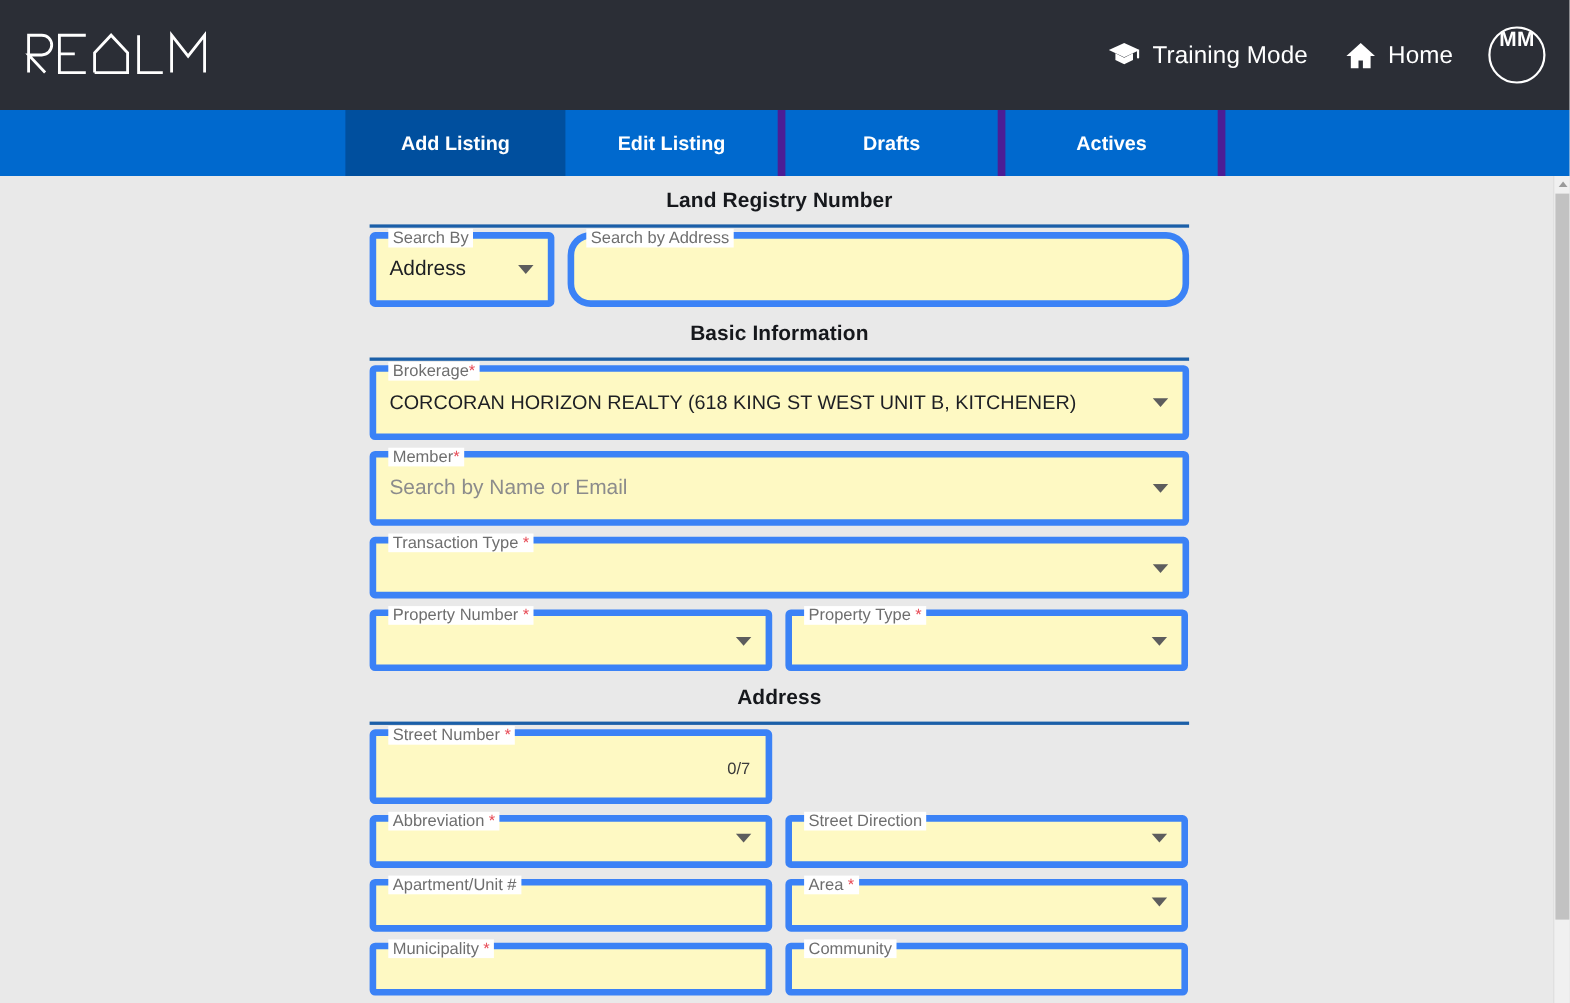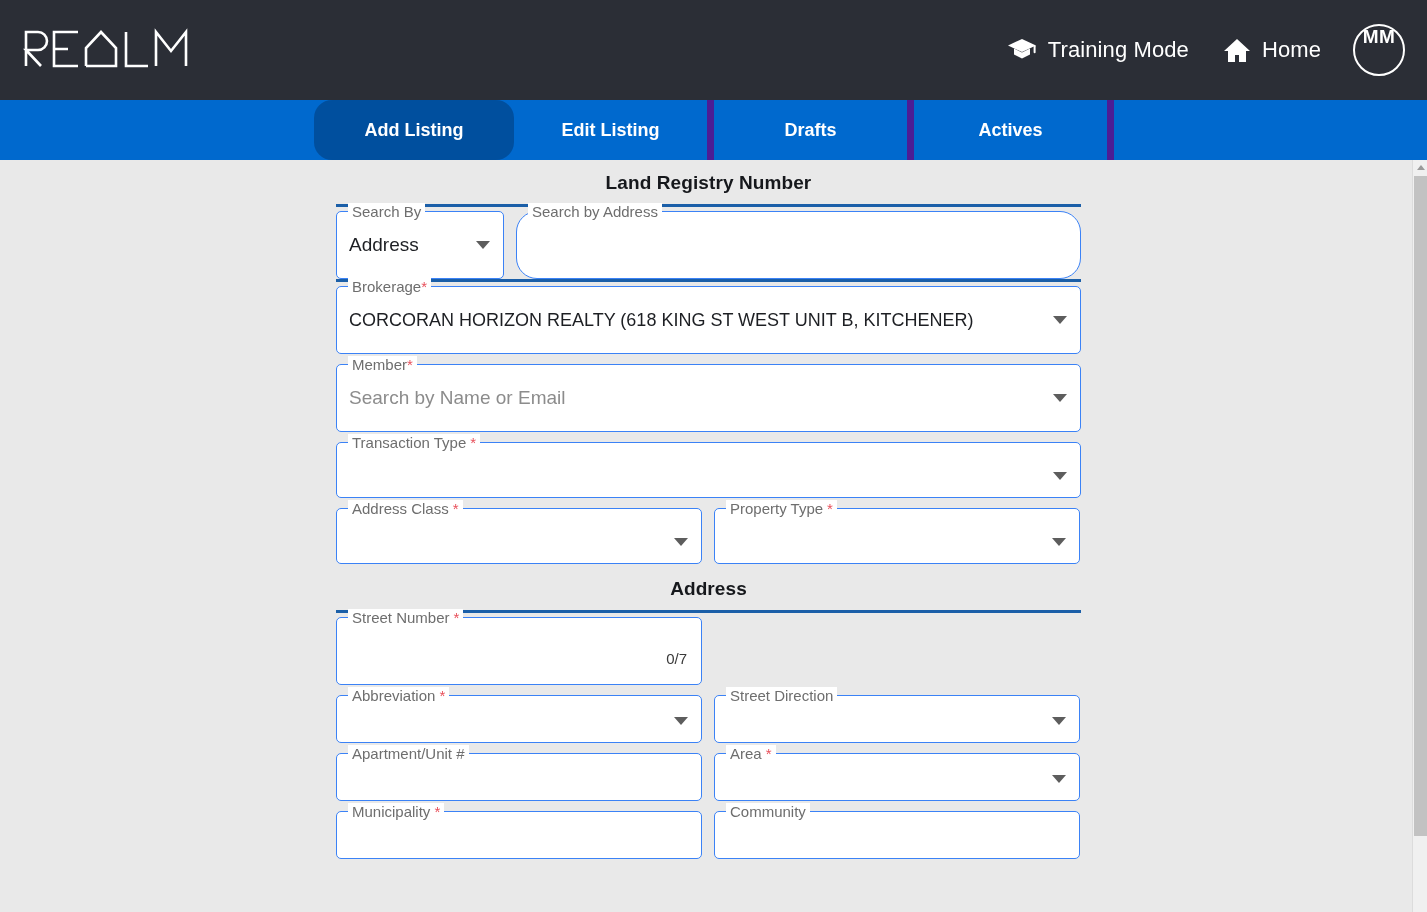--- a/index.html
+++ b/index.html
@@ -65,21 +65,21 @@
     width: 200px;
     display: flex;
     align-items: center;
     justify-content: center;
     color: #ffffff;
     font-size: 18px;
     font-weight: bold;
     cursor: pointer;
     border-right: 7px solid #4c1d95;
   }
-  .tab.active { background: #004f9e; border-right: none; border-radius: 18px; }
+  .tab.active { background: #004f9e; border-right: none; }
   .tab-spacer-right { flex: 1; }
 
   
   .content-wrap {
     position: relative;
     height: 772px;
     background: #e9e9e9;
     overflow: hidden;
   }
   .content {
@@ -107,22 +107,22 @@
     width: 100%;
     margin-bottom: 0px;
   }
 
   .row { display: flex; gap: 12px; margin-top: 10px; }
   .row.first { margin-top: 4px; }
 
   
   .field {
     position: relative;
-    background: #ffffff;
-    border: 1px solid #3b82f6;
+    background: #fef9c3;
+    border: 6px solid #3b82f6;
     border-radius: 5px;
     height: 68px;
   }
   .field.tall { height: 56px; }
   .field.short { height: 48px; }
   .f-grow { flex: 1; border-radius: 21px; }
   .f-w168 { width: 168px; }
   .f-half { width: 366px; }
   .f-full { width: 745px; }
 
@@ -278,20 +278,21 @@
         <div class="field f-w168">
           <span class="label">Search By</span>
           <span class="value">Address</span>
           <span class="caret"></span>
         </div>
         <div class="field f-grow">
           <span class="label">Search by Address</span>
         </div>
       </div>
 
+      <div class="section-title tight" style="margin-top:14px">Basic Information</div>
       <div class="accent-line"></div>
 
       <div class="row first">
         <div class="field f-full">
           <span class="label"><span>Brokerage</span><span class="req">*</span></span>
           <span class="value compact">CORCORAN HORIZON REALTY (618 KING ST WEST UNIT B, KITCHENER)</span>
           <span class="caret"></span>
         </div>
       </div>
 
@@ -305,21 +306,21 @@
 
       <div class="row">
         <div class="field f-full tall">
           <span class="label"><span>Transaction Type</span><span class="req spaced">*</span></span>
           <span class="caret low"></span>
         </div>
       </div>
 
       <div class="row">
         <div class="field f-half tall">
-          <span class="label"><span>Address Class</span><span class="req spaced">*</span></span>
+          <span class="label"><span>Property Number</span><span class="req spaced">*</span></span>
           <span class="caret low"></span>
         </div>
         <div class="field f-half tall">
           <span class="label"><span>Property Type</span><span class="req spaced">*</span></span>
           <span class="caret low"></span>
         </div>
       </div>
 
       <div class="section-title tight" style="margin-top:14px">Address</div>
       <div class="accent-line"></div>

